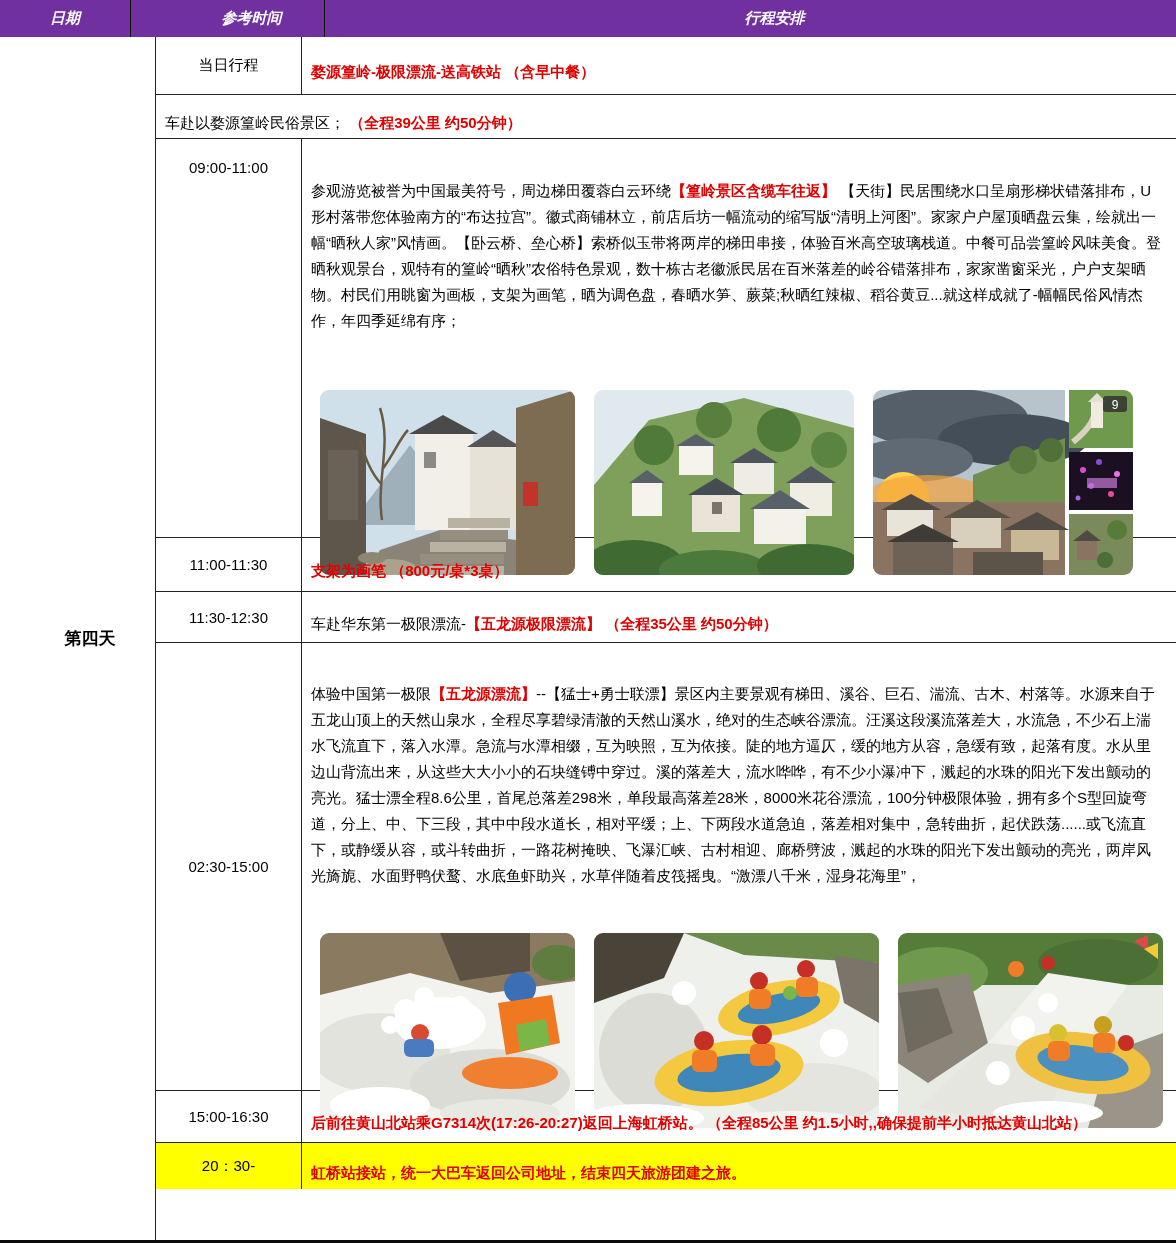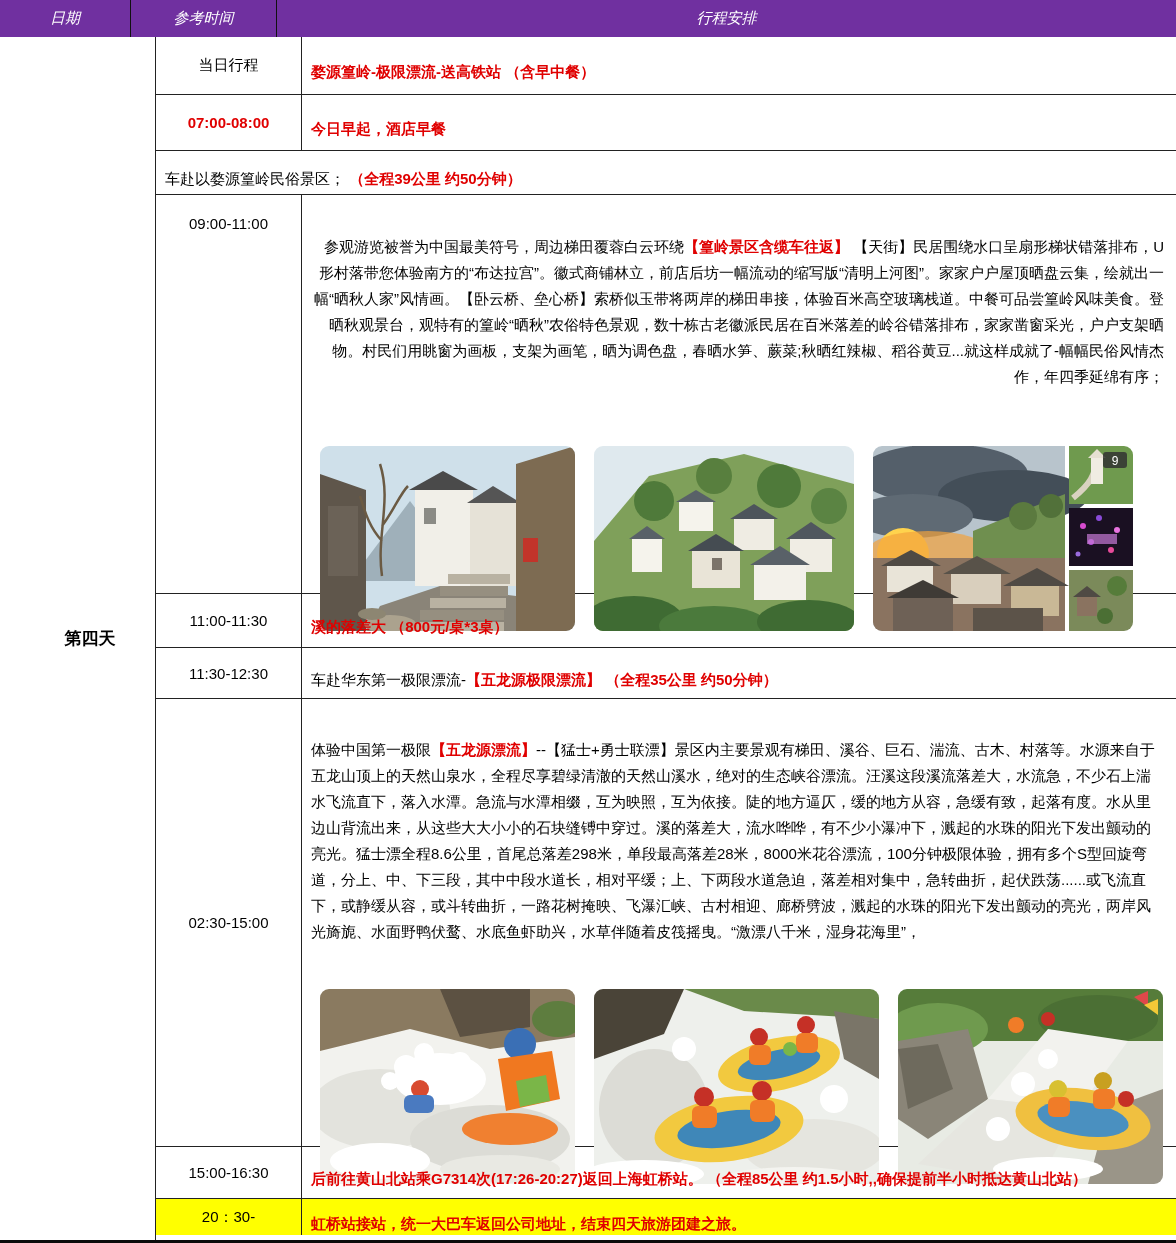--- a/index.html
+++ b/index.html
@@ -1,21 +1,21 @@
 <!DOCTYPE html>
 <html><head>
 <meta charset="utf-8">
 <style>
   * { box-sizing: border-box; margin: 0; padding: 0; }
   html,body { width:1176px; height:1243px; overflow:hidden; background:#fff;
     font-family:"Liberation Sans","DejaVu Sans",sans-serif; }
   .sheet { width:1176px; height:1243px; border-bottom:3px solid #0a0a0a; display:flex; flex-direction:column; }
 
   
-  .hdr-row { display:flex; height:37px; background:#7030A0; color:#fff; font-weight:normal; font-style:italic; font-size:15px; }
+  .hdr-row { display:flex; height:37px; background:#7030A0; color:#fff; font-weight:bold; font-style:italic; font-size:15px;gap:48px; }
   .hdr-cell { display:flex; align-items:center; justify-content:center; border-right:1px solid #111; }
   .hc1 { width:131px; }
   .hc2 { width:146px; }
   .hc3 { flex:1; border-right:none; }
 
   
   .body { flex:1; display:flex; }
   .day-col { width:131px; border-right:1px solid #222; display:flex; align-items:center; justify-content:center;
     font-weight:bold; font-size:17px; color:#000; background:#fff;margin-left:25px; }
   .rows { flex:1; display:flex; flex-direction:column; }
@@ -23,22 +23,22 @@
   .row:last-child { border-bottom:none; }
   .tcell { width:146px; border-right:1px solid #222; display:flex; align-items:center; justify-content:center;
     font-size:15px; color:#000; flex-shrink:0; }
   .ccell { flex:1; display:flex; flex-direction:column; justify-content:center; padding:16px 10px 4px 9px;
     font-size:15px; line-height:23px; color:#000; }
   .red  { color:#e00000; font-weight:bold; }
   .tred { color:#e00000; font-weight:bold; }
   .yellow-bg { background:#FFFF00; }
 
   .h-r1 { height:58px; } .h-r2 { height:56px; } .h-r3 { height:44px; }
-  .h-r4 { height:399px;text-align:right; } .h-r5 { height:54px; } .h-r6 { height:51px; }
-  .h-r7 { height:448px; } .h-r8 { height:52px; } .h-r9 { height:36px;border-radius:6px; }
+  .h-r4 { height:399px; } .h-r5 { height:54px; } .h-r6 { height:51px; }
+  .h-r7 { height:448px; } .h-r8 { height:52px; } .h-r9 { height:46px;border-radius:6px; }
 
   .bigcell { justify-content:flex-start; }
   .para { line-height:26px; padding-right:2px; }
   .h-r4 .para { margin-top:23px; }
   .h-r7 .para { margin-top:22px; }
   .photo-strip { display:flex; gap:19px; margin-left:9px; }
   .h-r4 .photo-strip { margin-top:56px; }
   .h-r7 .photo-strip { margin-top:44px; }
   .photo { border-radius:9px; overflow:hidden; display:block; }
 </style>
@@ -58,26 +58,20 @@
 
     <div class="rows">
 
       <div class="row h-r1">
         <div class="tcell">当日行程</div>
         <div class="ccell">
             <span class="red">婺源篁岭-极限漂流-送高铁站 （含早中餐）</span>
           </div>
       </div>
 
-      <div class="row h-r2">
-        <div class="tcell tred">07:00-08:00</div>
-        <div class="ccell">
-            <span class="red">今日早起，酒店早餐</span>
-          </div>
-      </div>
 
       <div class="row h-r3">
         <div class="ccell">
             <span><span>车赴以婺源篁岭民俗景区； </span><span class="red">（全程39公里 约50分钟）</span></span>
           </div>
       </div>
 
       <div class="row h-r4">
         <div class="tcell" style="align-items:flex-start; padding-top:20px;">09:00-11:00</div>
         <div class="ccell bigcell">
@@ -177,21 +171,21 @@
                   <circle cx="232" cy="170" r="8" fill="#4b6f34"></circle>
               </g>
             </svg>
           </div>
         </div>
       </div>
 
       <div class="row h-r5">
         <div class="tcell">11:00-11:30</div>
         <div class="ccell">
-            <span class="red">溪的落差大 （800元/桌*3桌）</span>
+            <span class="red">支架为画笔 （800元/桌*3桌）</span>
           </div>
       </div>
 
       <div class="row h-r6">
         <div class="tcell">11:30-12:30</div>
         <div class="ccell">
             <span><span>车赴华东第一极限漂流-</span><span class="red">【五龙源极限漂流】 （全程35公里 约50分钟）</span></span>
           </div>
       </div>
 

